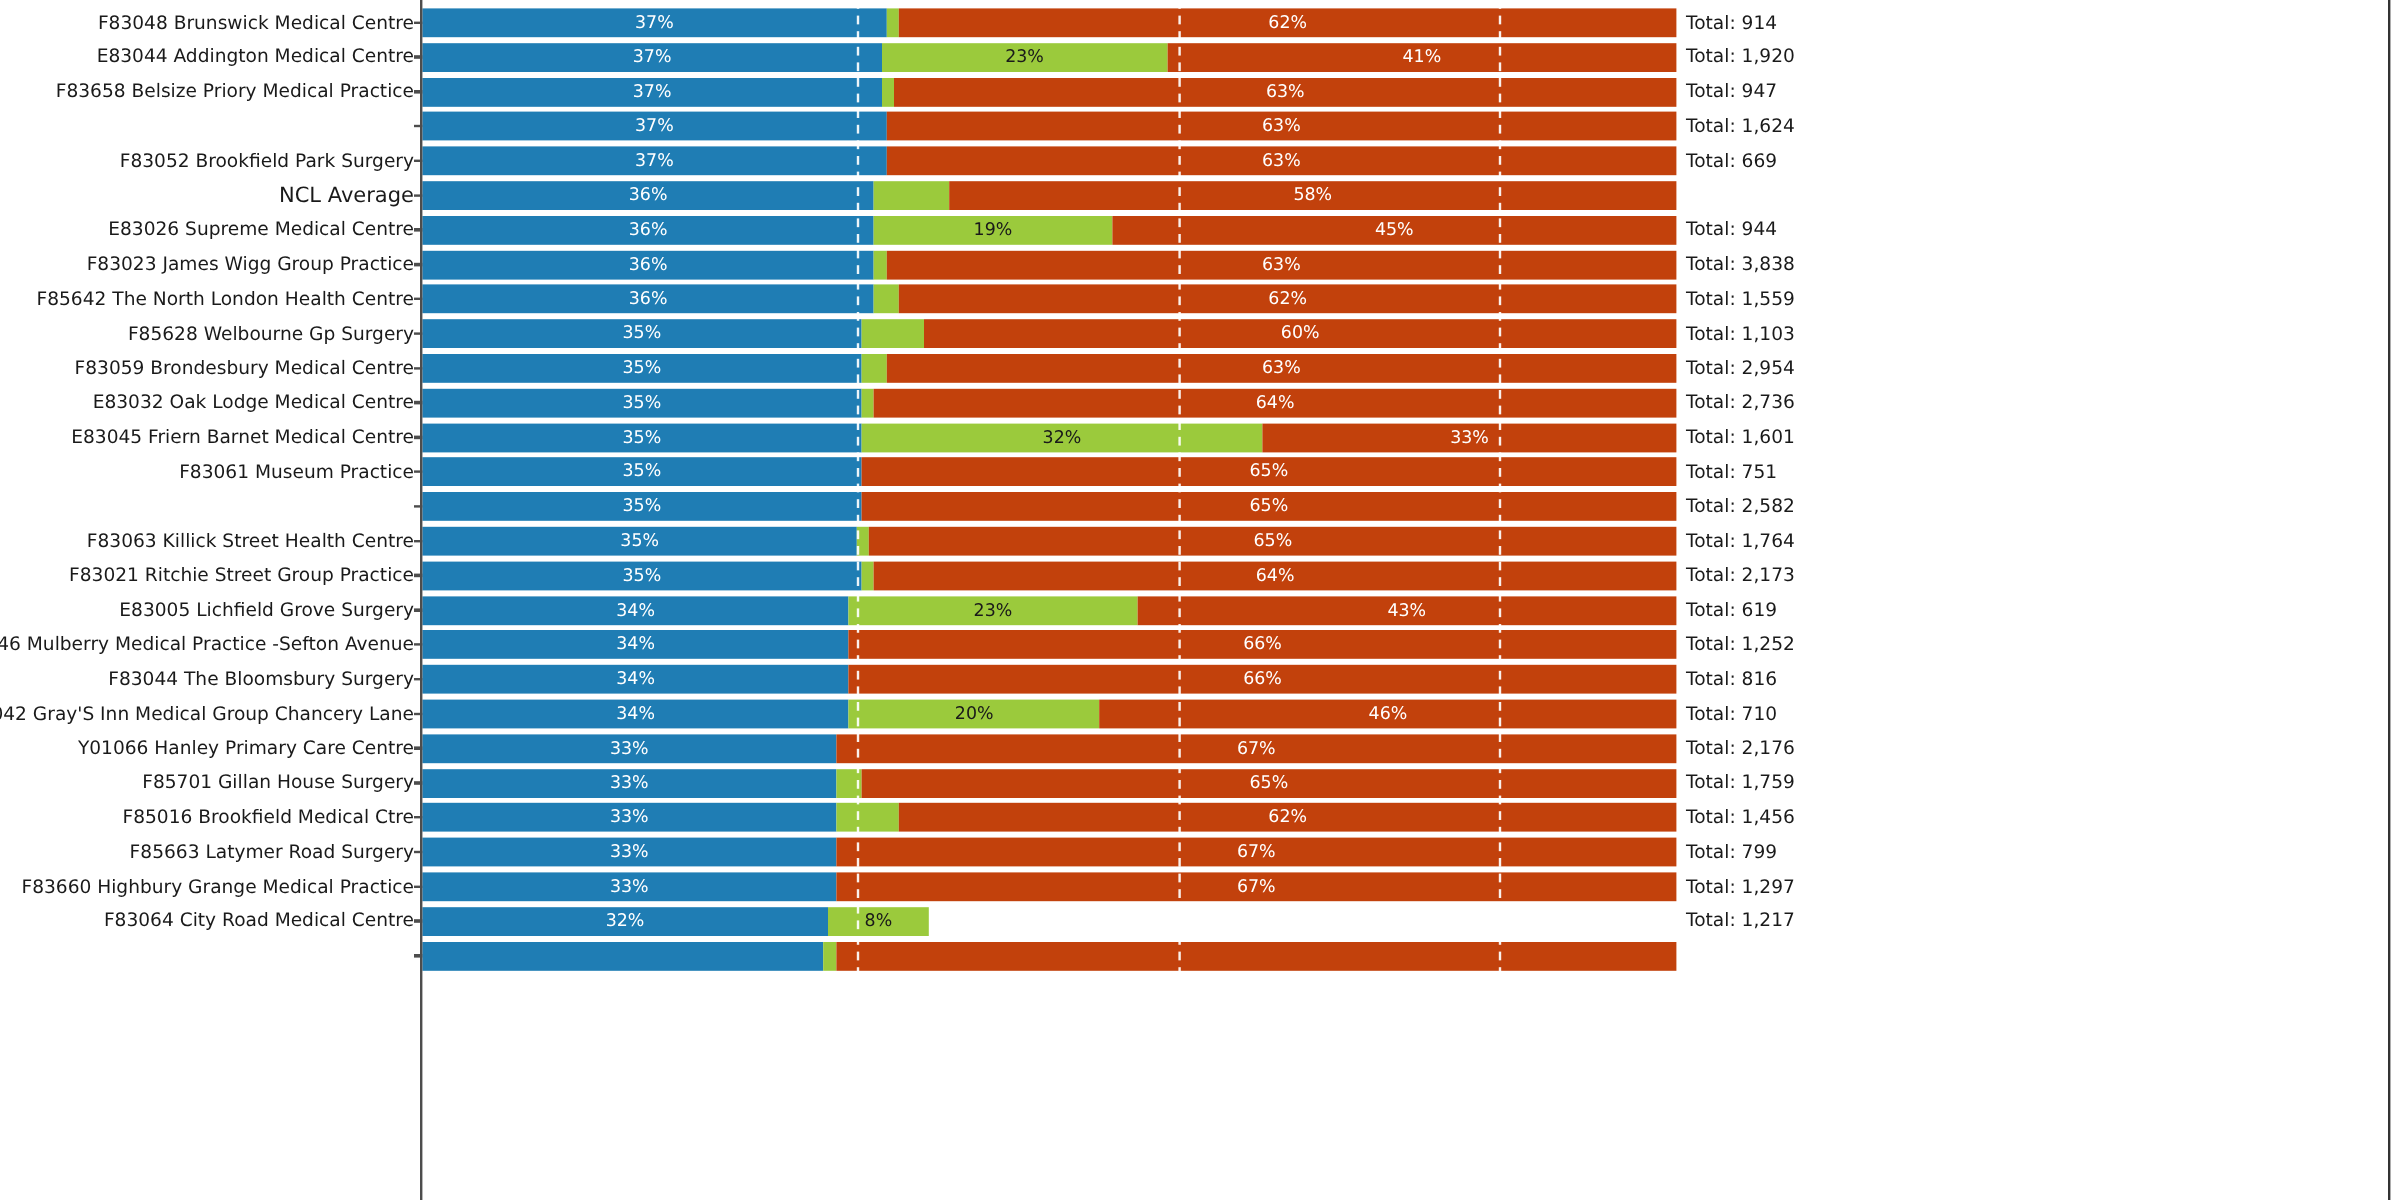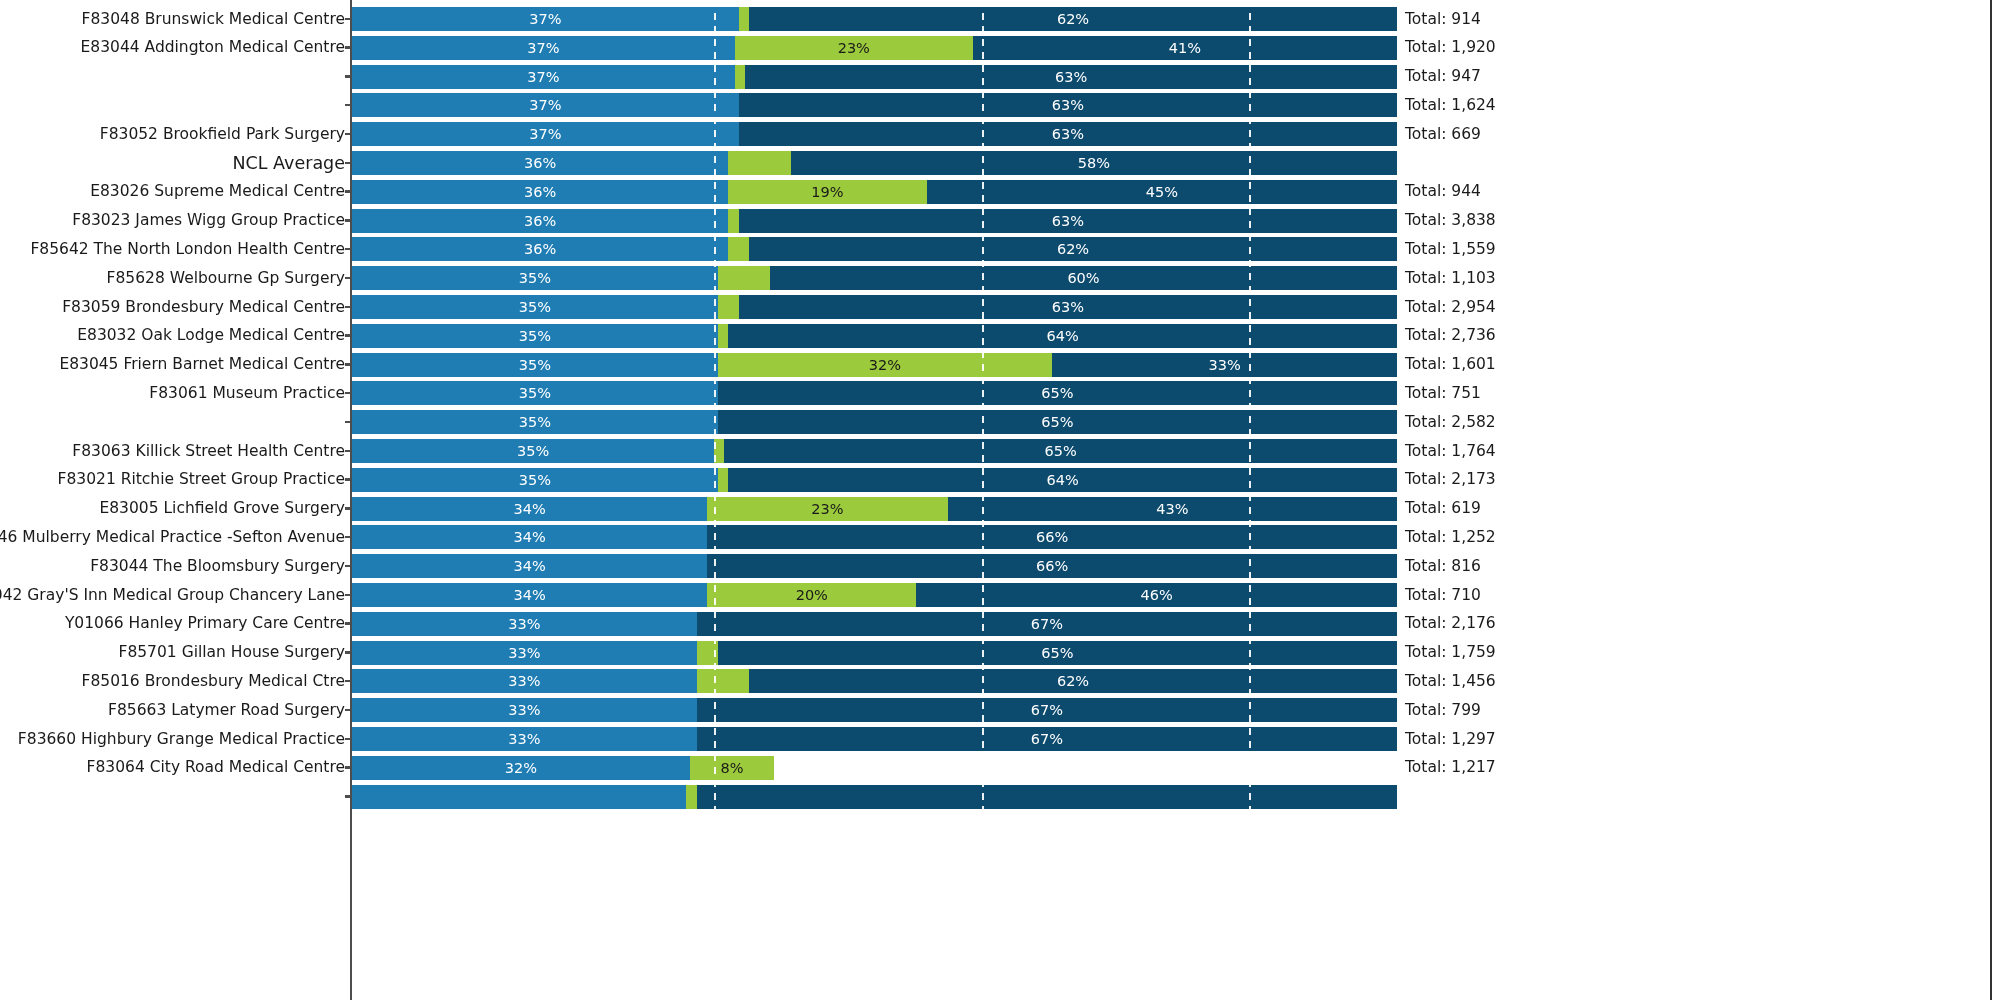--- a/index.html
+++ b/index.html
@@ -73,21 +73,21 @@
   }
 
   .seg {
     position: absolute;
     top: 0;
     height: 24px;
     overflow: hidden;
   }
   .seg-a { background: #1f7db4; }
   .seg-b { background: #9bca3c; }
-  .seg-c { background: #0c4a6e; }
+  .seg-c { background: #c2410c; }
 
   .seg-label {
     position: absolute;
     top: 0;
     left: 0;
     right: 0;
     height: 24px;
     line-height: 24px;
     text-align: center;
     font-size: 14.5px;
@@ -180,20 +180,21 @@
           <div class="seg seg-b" style="left: 382.82px; width: 237.97px;">
             <span class="seg-label">23%</span>
           </div>
           <div class="seg seg-c" style="left: 620.79px; width: 424.21px;">
             <span class="seg-label">41%</span>
           </div>
         </div>
         <div class="total-label">Total: 1,920</div>
       </div>
       <div class="row" style="top: 0px;">
+        <div class="row-label">F83658 Belsize Priory Medical Practice</div>
         <div class="tick"></div>
         <div class="bar">
           <div class="seg seg-a" style="left: 0px; width: 382.82px;">
             <span class="seg-label">37%</span>
           </div>
           <div class="seg seg-b" style="left: 382.82px; width: 10.35px;"></div>
           <div class="seg seg-c" style="left: 393.17px; width: 651.83px;">
             <span class="seg-label">63%</span>
           </div>
         </div>
@@ -471,21 +472,21 @@
             <span class="seg-label">33%</span>
           </div>
           <div class="seg seg-b" style="left: 344.85px; width: 20.9px;"></div>
           <div class="seg seg-c" style="left: 365.75px; width: 679.25px;">
             <span class="seg-label">65%</span>
           </div>
         </div>
         <div class="total-label">Total: 1,759</div>
       </div>
       <div class="row" style="top: 0px;">
-        <div class="row-label">F85016 Brondesbury Medical Ctre</div>
+        <div class="row-label">F85016 Brookfield Medical Ctre</div>
         <div class="tick"></div>
         <div class="bar">
           <div class="seg seg-a" style="left: 0px; width: 344.85px;">
             <span class="seg-label">33%</span>
           </div>
           <div class="seg seg-b" style="left: 344.85px; width: 52.25px;"></div>
           <div class="seg seg-c" style="left: 397.1px; width: 647.9px;">
             <span class="seg-label">62%</span>
           </div>
         </div>

